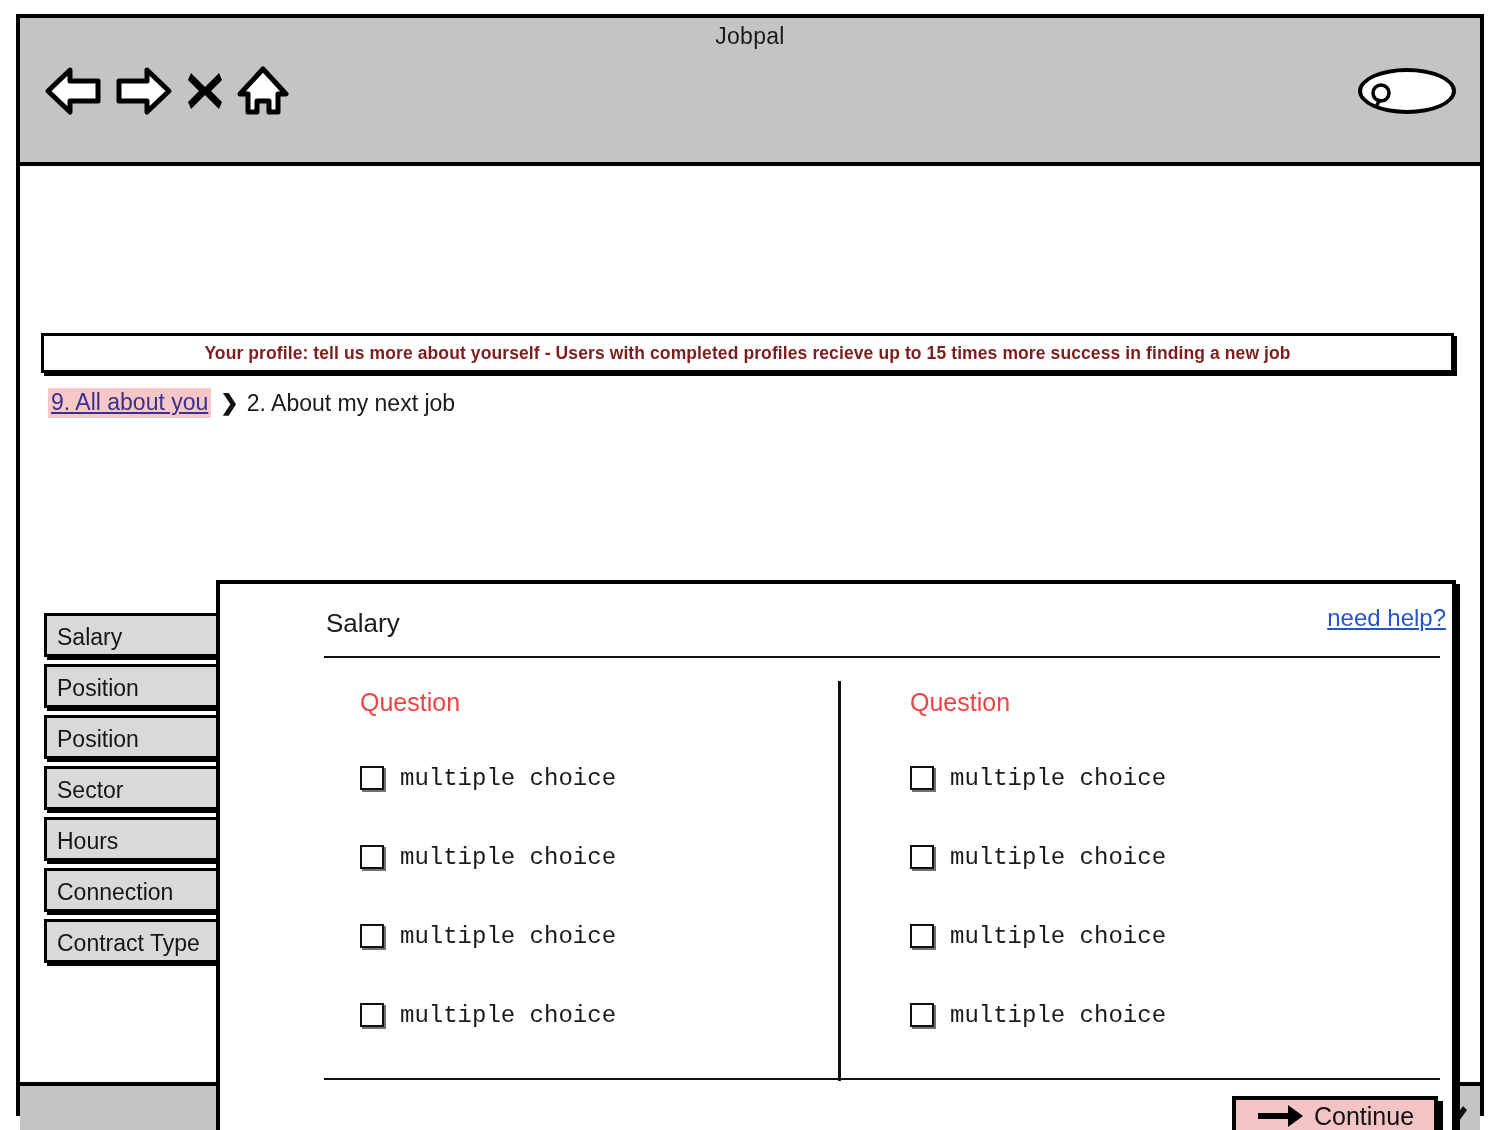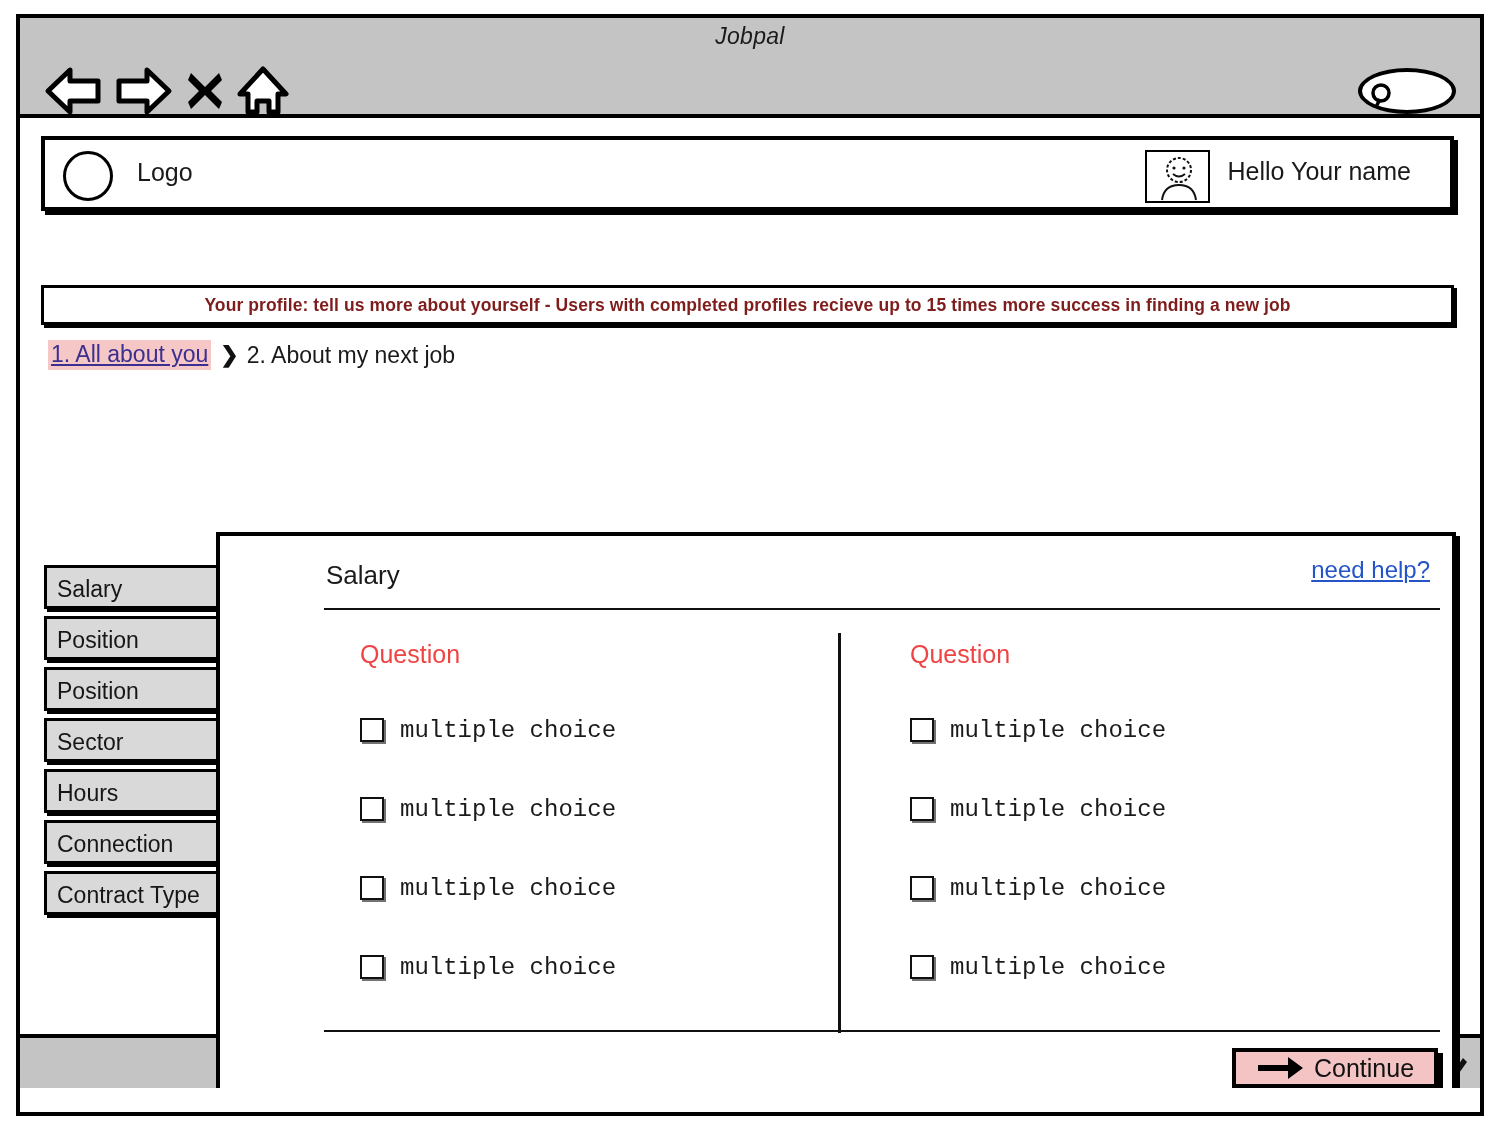--- a/index.html
+++ b/index.html
@@ -27,24 +27,23 @@
     top: 14px;
     width: 1468px;
     height: 1102px;
     border: 4px solid #000;
     background: #ffffff;
   }
 
   
   .chrome {
     position: relative;
-    height: 100px;
+    height: 148px;
     background: #c4c4c4;
     border-bottom: 4px solid #000;
-    font-style: italic;
   }
 
   .window-title {
     position: absolute;
     top: 5px;
     left: 0;
     width: 100%;
     text-align: center;
     font-size: 23px;
     color: #1a1a1a;
@@ -253,21 +252,21 @@
   }
   .panel-title {
     position: absolute;
     left: 106px;
     top: 24px;
     font-size: 26px;
     color: #1a1a1a;
   }
   .need-help {
     position: absolute;
-    right: 22px;
+    right: 6px;
     top: 20px;
     font-size: 24px;
     color: #2454c7;
     text-decoration: underline;
     cursor: pointer;
   }
   .rule-top {
     position: absolute;
     left: 104px;
     top: 72px;
@@ -412,43 +411,27 @@
             <circle cx="14" cy="13" r="8" fill="none" stroke="#000" stroke-width="3.5"></circle>
             <line x1="13" y1="19" x2="9" y2="27" stroke="#000" stroke-width="3.5"></line>
           </svg>
         </div>
 
       </div>
     </div>
 
     <div class="page">
 
-      <div class="site-header">
-        <div class="logo-circle"></div>
-        <div class="logo-text">Logo</div>
-
-        <div class="avatar-box">
-          <svg width="50" height="46" viewBox="0 0 50 46">
-            <circle cx="25" cy="15" r="12" fill="none" stroke="#111" stroke-width="2" stroke-dasharray="3 2"></circle>
-            <circle cx="20" cy="13" r="1.6" fill="#111"></circle>
-            <circle cx="30" cy="13" r="1.6" fill="#111"></circle>
-            <path d="M19 19 Q25 24 31 19" fill="none" stroke="#111" stroke-width="2"></path>
-            <path d="M8 45 Q10 30 25 30 Q40 30 42 45" fill="none" stroke="#111" stroke-width="2"></path>
-          </svg>
-        </div>
-
-        <div class="greeting">Hello Your name</div>
-      </div>
 
       <div class="profile-banner">
         <span class="profile-banner-text">Your profile: tell us more about yourself - Users with completed profiles recieve up to 15 times more success in finding a new job</span>
       </div>
 
       <div class="breadcrumb">
-        <span class="crumb-active">1. All about you</span>
+        <span class="crumb-active">9. All about you</span>
         <span class="crumb-sep">❯</span>
         <span class="crumb-next">2. About my next job</span>
       </div>
 
       <div class="sidebar">
         <div class="side-tab">
           <span class="side-tab-label">Salary</span>
         </div>
         <div class="side-tab">
           <span class="side-tab-label">Position</span>

